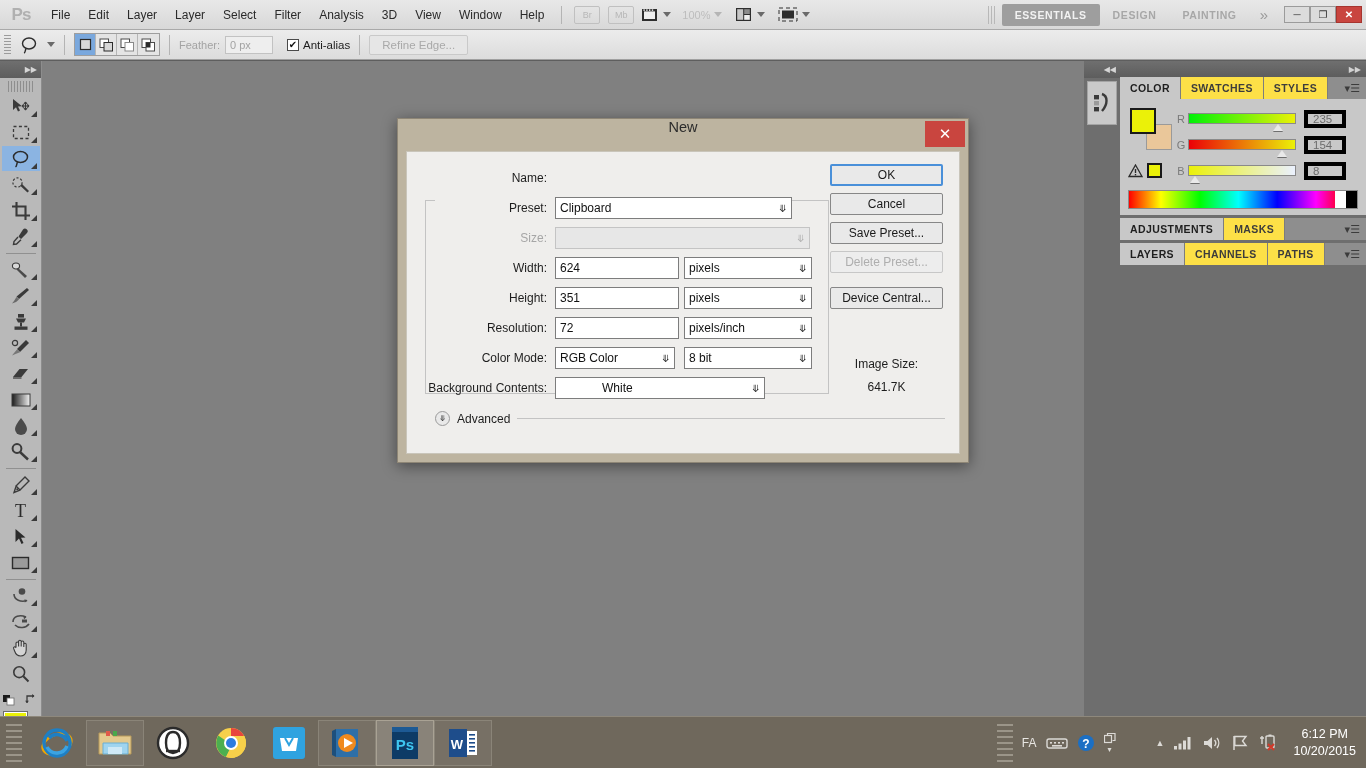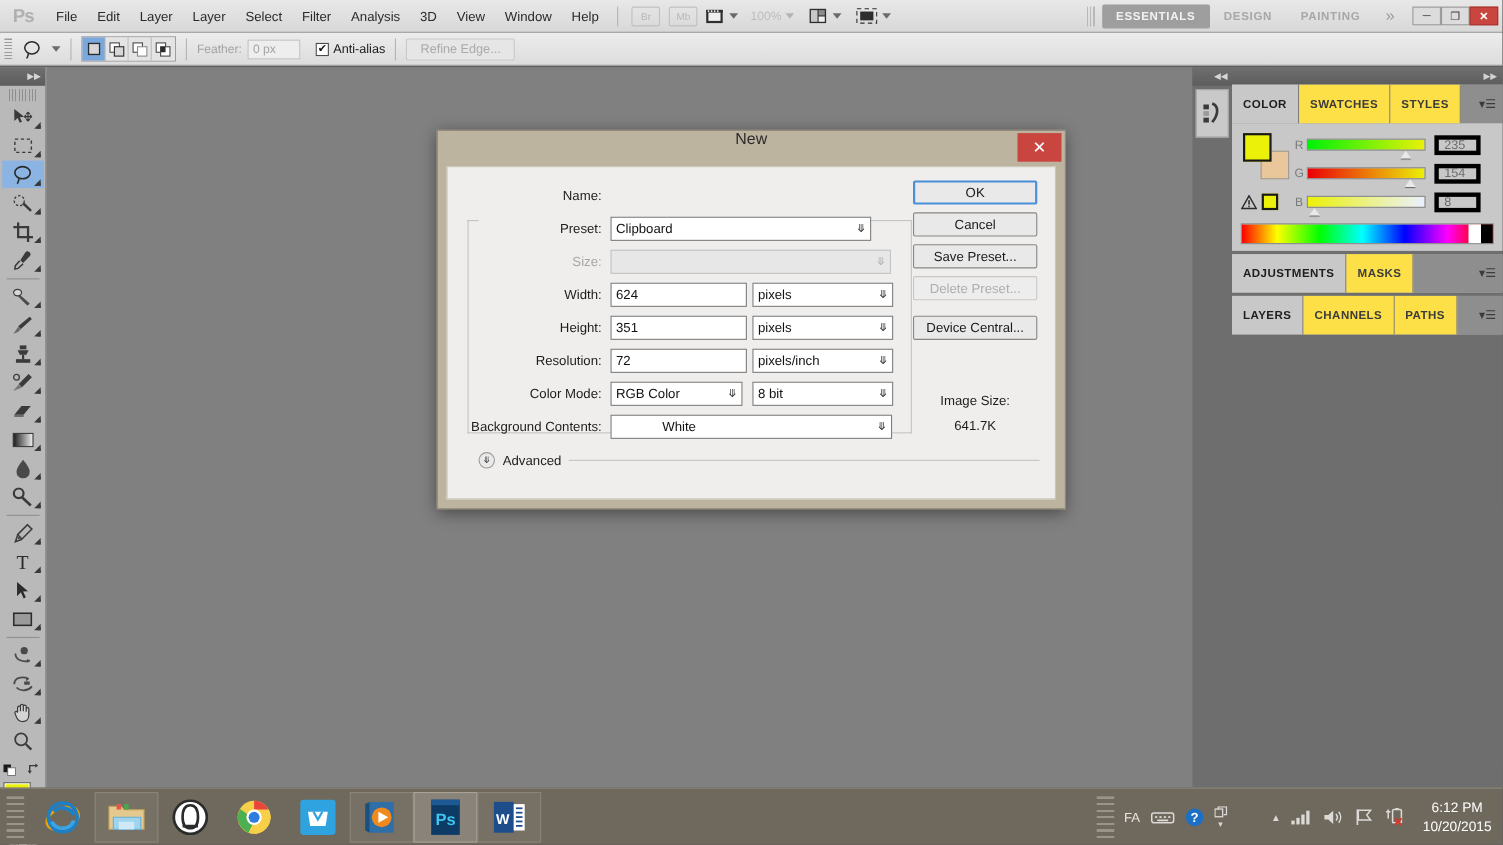--- a/index.html
+++ b/index.html
@@ -124,21 +124,21 @@
     display: flex; align-items: center; justify-content: flex-end; padding-right: 4px; color: #d6d6d6; font-size: 8px; }
   .mini-btn { width: 30px; height: 44px; margin: 3px auto 0; background: #c9c9c9;
     border: 1px solid #a4a4a4; display: flex; align-items: center; justify-content: center; }
 
   .dock {
     position: absolute; right: 0; top: 61px; width: 246px; height: 655px; background: #6e6e6e;
   }
   .dock-head { height: 16px; background: linear-gradient(#6f6f6f,#5d5d5d);
     display: flex; align-items: center; justify-content: flex-end; padding-right: 5px; color: #d2d2d2; font-size: 8px; }
   .panel { background: #b4b4b4; }
-  .ptabs { display: flex; align-items: stretch; height: 35px; background: #8e8e8e; position: relative; }
+  .ptabs { display: flex; align-items: stretch; height: 22px; background: #8e8e8e; position: relative; }
   .ptab {
     padding: 0 10px; display: flex; align-items: center; font: bold 10.5px "Liberation Sans", sans-serif;
     letter-spacing: 0.4px; color: #3c3c3c; background: #fde047; border-right: 1px solid #7d7d7d;
   }
   .ptab.active { background: #c8c8c8; color: #1e1e1e; }
   .pmenu { margin-left: auto; display: flex; align-items: center; padding: 0 6px; color: #3b3b3b; font-size: 11px; }
   .pbody { background: #c8c8c8; padding: 8px 8px 6px; }
 
   .color-row { display: flex; align-items: center; height: 23px; margin-bottom: 3px; }
   .ch-letter { width: 14px; font-size: 11px; color: #7a7a7a; text-align: center; }
@@ -687,21 +687,21 @@
             <span>RGB Color</span>
             <span class="chev">⤋</span>
           </div>
           <div class="dselect" style="width:128px;margin-left:9px;">
             <span>8 bit</span>
             <span class="chev">⤋</span>
           </div>
         </div>
         <div class="drow" style="margin-top:2px;">
           <span class="dlabel">Background Contents:</span>
-          <div class="dselect" style="width:256px;padding-left:46px;">
+          <div class="dselect" style="width:210px;padding-left:46px;">
             <span>White</span>
             <span class="chev">⤋</span>
           </div>
         </div>
       </div>
 
       <div class="advanced">
         <span class="adv-circle">⤋</span>
         <span style="font-size:12px;color:#1d1d1d;">Advanced</span>
         <span class="adv-line"></span>

